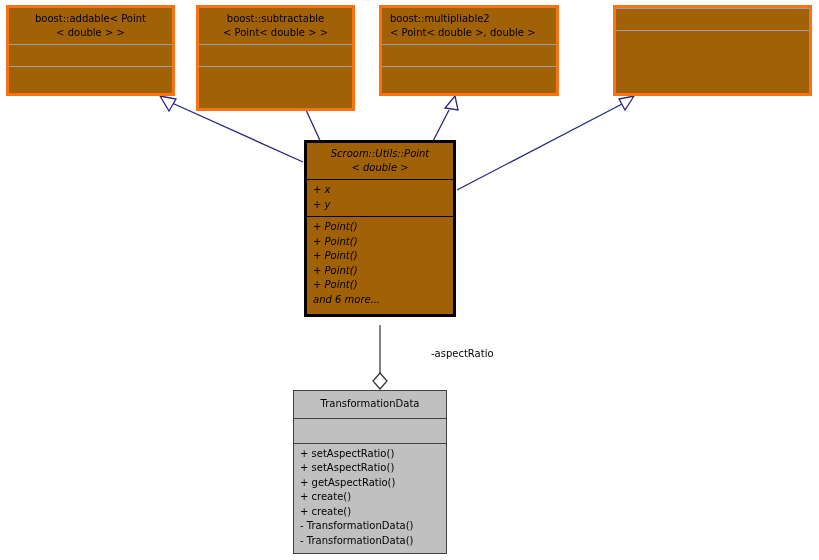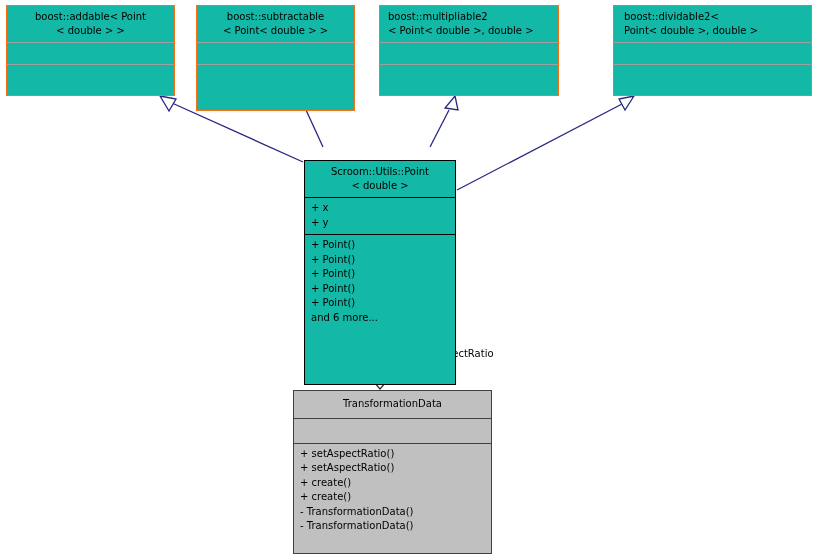--- a/index.html
+++ b/index.html
@@ -27,22 +27,22 @@
     top: 0;
     width: 819px;
     height: 560px;
     pointer-events: none;
   }
 
   
   .uml-node {
     position: absolute;
     box-sizing: border-box;
-    background: #14b8a6;
-    border: 1px solid #f97316;
+    background: #a16207;
+    border: 3px solid #f97316;
     font-size: 10px;
     line-height: 13px;
     color: #000000;
   }
   .uml-node.filled {
     background: #c0c0c0;
     border: 1px solid #404040;
   }
   .uml-title {
     text-align: center;
@@ -140,55 +140,54 @@
   <div class="uml-node" style="left:379px; top:5px; width:180px; height:91px;">
     <div class="uml-title" style="text-align:left; padding-left:8px;">boost::multipliable2
 &lt; Point&lt; double &gt;, double &gt;</div>
     <div class="uml-sep"></div>
     <div class="uml-attrs empty"></div>
     <div class="uml-sep"></div>
     <div class="uml-ops empty"></div>
   </div>
 
   <div class="uml-node" style="left:613px; top:5px; width:199px; height:91px;">
-    <div class="uml-title" style="text-align:left; padding-left:10px;">boost::dividable2&lt;
- Point&lt; double &gt;, double &gt;</div>
     <div class="uml-sep"></div>
     <div class="uml-attrs empty"></div>
     <div class="uml-sep"></div>
     <div class="uml-ops empty"></div>
   </div>
 
-  <div class="uml-node" style="left:304px; top:160px; width:152px; height:225px; border-color:#000000;">
+  <div class="uml-node" style="left:304px; top:140px; width:152px; height:177px; border-color:#000000;font-style:italic;">
     <div class="uml-title">Scroom::Utils::Point
 &lt; double &gt;</div>
     <div class="uml-sep" style="background:#000000;"></div>
     <div class="uml-attrs">
       <div class="uml-row">+ x</div>
       <div class="uml-row">+ y</div>
     </div>
     <div class="uml-sep" style="background:#000000;"></div>
     <div class="uml-ops">
       <div class="uml-row">+ Point()</div>
       <div class="uml-row">+ Point()</div>
       <div class="uml-row">+ Point()</div>
       <div class="uml-row">+ Point()</div>
       <div class="uml-row">+ Point()</div>
       <div class="uml-row">and 6 more...</div>
     </div>
   </div>
 
-  <div class="uml-node filled" style="left:293px; top:390px; width:199px; height:164px;">
+  <div class="uml-node filled" style="left:293px; top:390px; width:154px; height:164px;">
     <div class="uml-title" style="padding-top:6px; padding-bottom:7px;">TransformationData</div>
     <div class="uml-sep"></div>
     <div class="uml-attrs empty" style="height:24px;"></div>
     <div class="uml-sep"></div>
     <div class="uml-ops">
       <div class="uml-row">+ setAspectRatio()</div>
       <div class="uml-row">+ setAspectRatio()</div>
+      <div class="uml-row">+ getAspectRatio()</div>
       <div class="uml-row">+ create()</div>
       <div class="uml-row">+ create()</div>
       <div class="uml-row">- TransformationData()</div>
       <div class="uml-row">- TransformationData()</div>
     </div>
   </div>
 
 </div>
 
 </body></html>

